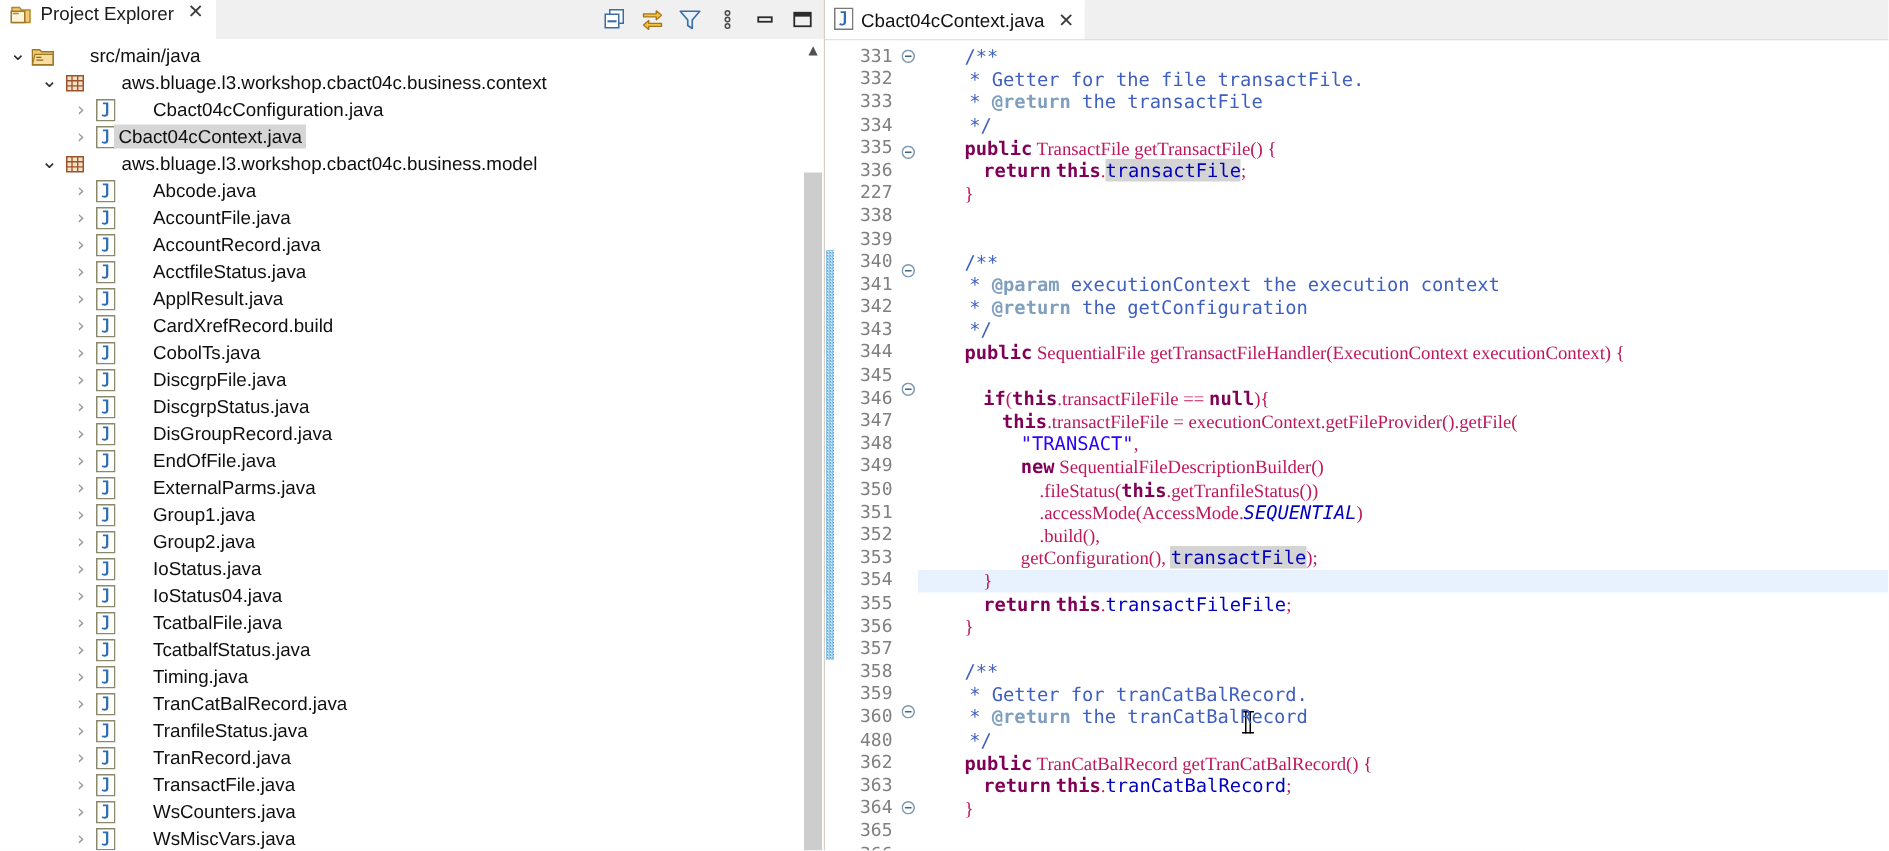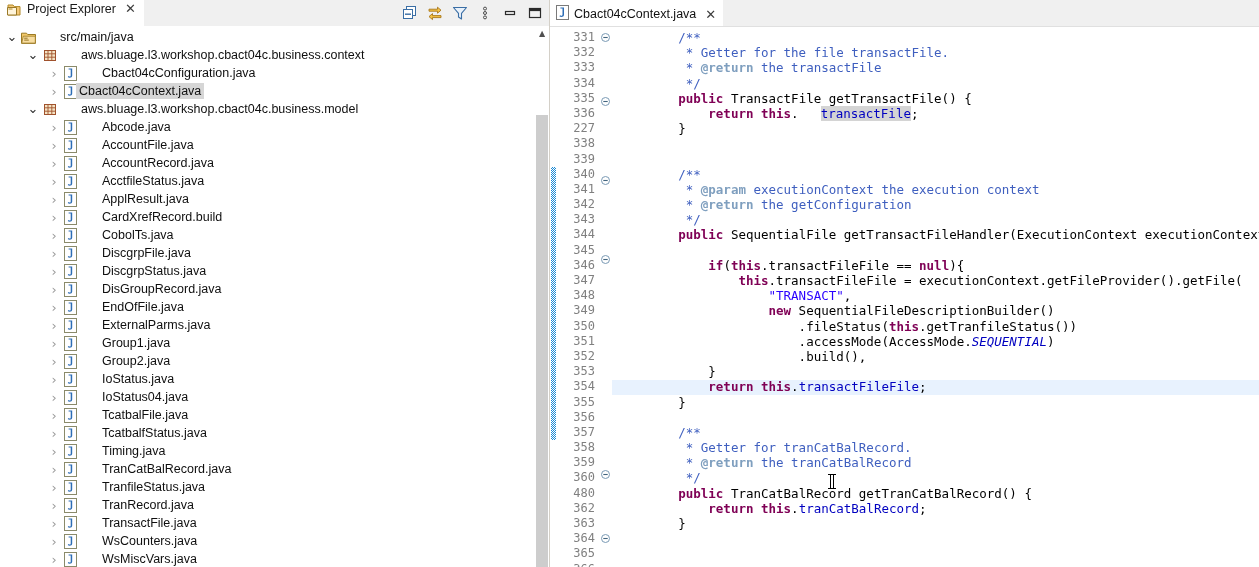--- a/index.html
+++ b/index.html
@@ -229,22 +229,22 @@
     background: #e8f2fe;
     z-index: 0;
   }
   .cl > span { position: relative; z-index: 1; }
   .kw   { color: #7f0055; font-weight: bold; }
   .cmt  { color: #3f5fbf; }
   .tag  { color: #7f9fbf; font-weight: bold; }
   .str  { color: #2a00ff; }
   .fld  { color: #0000c0; }
   .stat { color: #0000c0; font-style: italic; }
-  .plain{ color: #000000; }
-  .occ  { background: #d4d4d4; margin-left: 22px; }
+  .plain{ color: #be185d; font-family: Liberation Serif, serif; }
+  .occ  { background: #d4d4d4; }
   .caret {
     display: inline-block;
     width: 0; height: 13px;
     border-left: 1px solid #000;
     margin: 0 -1px 0 0;
     vertical-align: -2px;
   }
   .text-cursor {
     position: absolute;
     width: 2px; height: 15px;
@@ -775,20 +775,21 @@
           <div class="cl"><span class="plain">        </span><span class="kw">public</span><span class="plain"> SequentialFile getTransactFileHandler(ExecutionContext executionContext) {</span></div>
           <div class="cl"><span class="plain"></span></div>
           <div class="cl"><span class="plain">            </span><span class="kw">if</span><span class="plain">(</span><span class="kw">this</span><span class="plain">.transactFileFile == </span><span class="kw">null</span><span class="plain">){</span></div>
           <div class="cl"><span class="plain">                </span><span class="kw">this</span><span class="plain">.transactFileFile = executionContext.getFileProvider().getFile(</span></div>
           <div class="cl"><span class="plain">                    </span><span class="str">"TRANSACT"</span><span class="plain">,</span></div>
           <div class="cl"><span class="plain">                    </span><span class="kw">new</span><span class="plain"> SequentialFileDescriptionBuilder()</span></div>
           <div class="cl"><span class="plain">                        .fileStatus(</span><span class="kw">this</span><span class="plain">.getTranfileStatus())</span></div>
           <div class="cl"><span class="plain">                        .accessMode(AccessMode.</span><span class="stat">SEQUENTIAL</span><span class="plain">)</span></div>
           <div class="cl"><span class="plain">                        .build(),</span></div>
           <div class="cur-line" style="top: 352.6px;"></div>
+          <div class="cl"><span class="plain">                    getConfiguration(), </span><span class="fld occ">trans</span><span class="caret"></span><span class="fld occ">actFile</span><span class="plain">);</span></div>
           <div class="cl"><span class="plain">            }</span></div>
           <div class="cl"><span class="plain">            </span><span class="kw">return</span><span class="plain"> </span><span class="kw">this</span><span class="plain">.</span><span class="fld">transactFileFile</span><span class="plain">;</span></div>
           <div class="cl"><span class="plain">        }</span></div>
           <div class="cl"><span class="plain"></span></div>
           <div class="cl"><span class="plain">        </span><span class="cmt">/**</span></div>
           <div class="cl"><span class="plain">         </span><span class="cmt">* Getter for tranCatBalRecord.</span></div>
           <div class="cl"><span class="plain">         </span><span class="cmt">* </span><span class="tag">@return</span><span class="cmt"> the tranCatBalRecord</span></div>
           <div class="cl"><span class="plain">         </span><span class="cmt">*/</span></div>
           <div class="cl"><span class="plain">        </span><span class="kw">public</span><span class="plain"> TranCatBalRecord getTranCatBalRecord() {</span></div>
           <div class="cl"><span class="plain">            </span><span class="kw">return</span><span class="plain"> </span><span class="kw">this</span><span class="plain">.</span><span class="fld">tranCatBalRecord</span><span class="plain">;</span></div>

